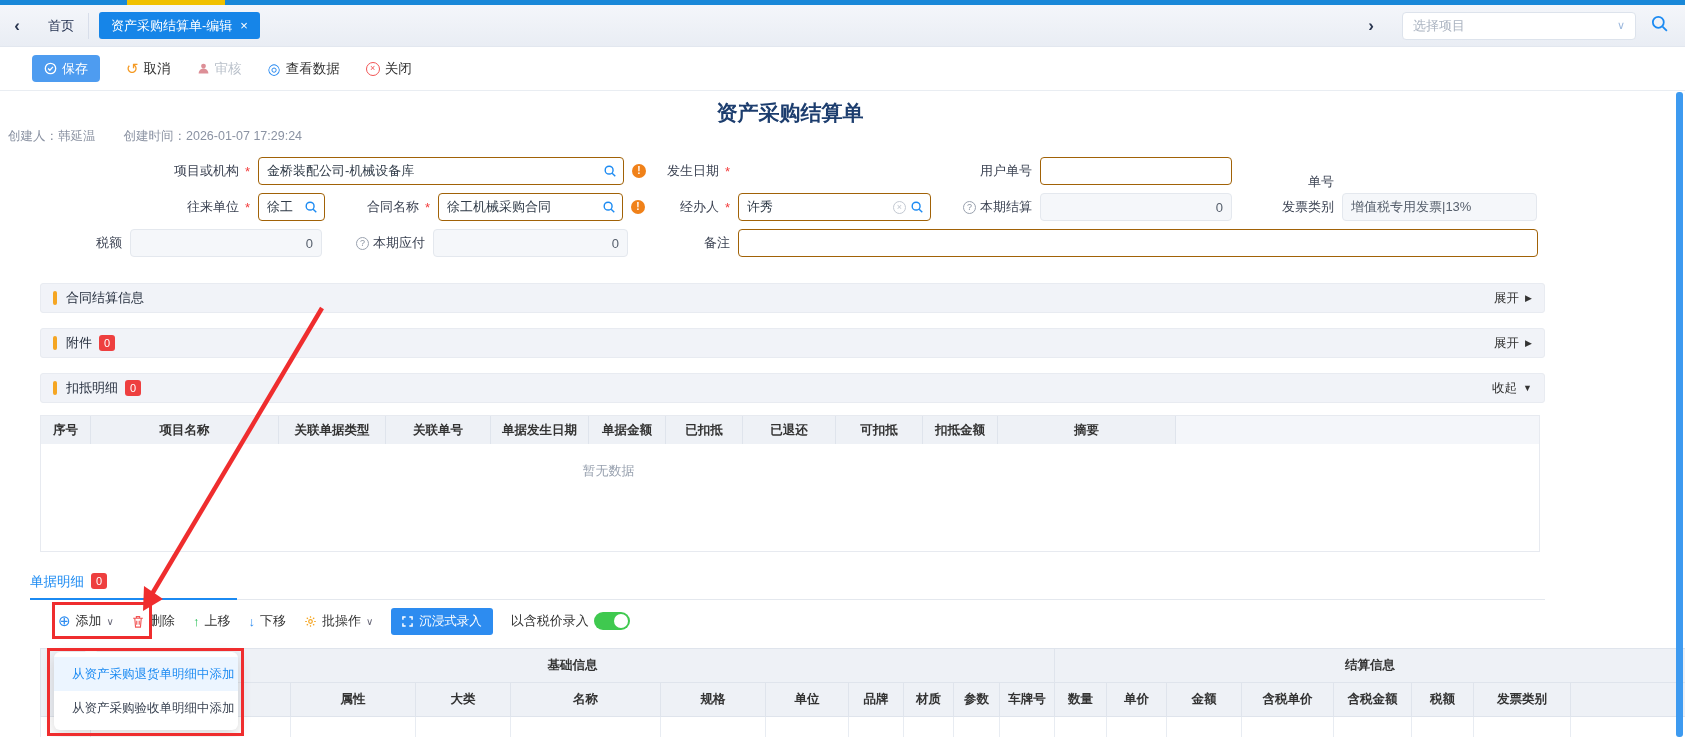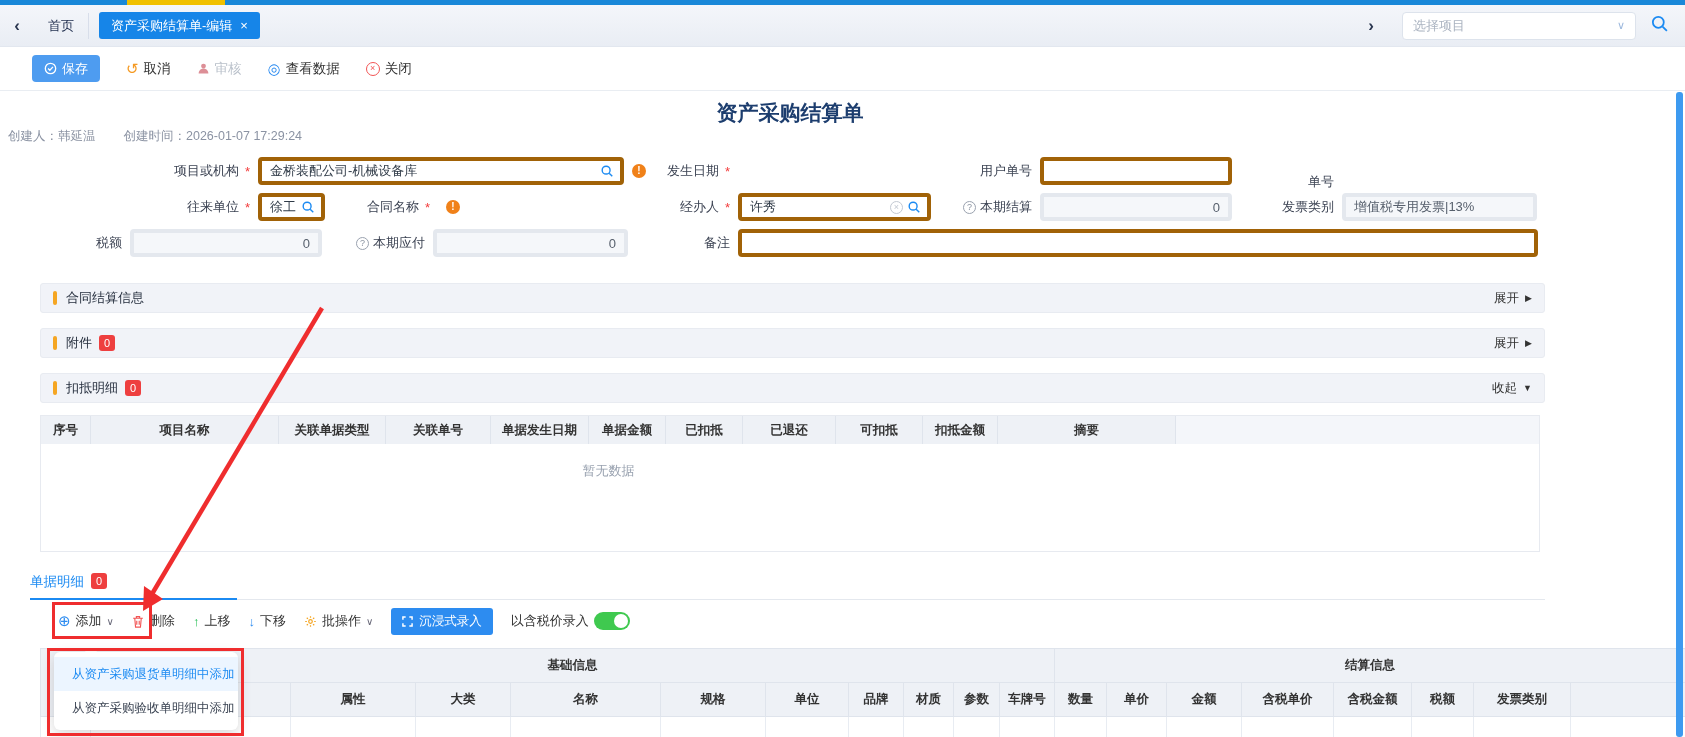--- a/index.html
+++ b/index.html
@@ -37,21 +37,21 @@
   .ic-warn{background:#f08119;color:#fff;font-weight:bold;width:14px;height:14px;font-size:10px}
   
   .doc-title{left:0;top:99px;width:1580px;text-align:center;font-size:21px;font-weight:bold;color:#1c3d6e}
   .doc-sub{left:8px;top:128px;width:1580px;text-align:left;font-size:12.5px;color:#8b93a3}
   .doc-sub .gap{display:inline-block;width:28px}
   
   .field{position:absolute;height:28px;display:flex;align-items:center}
   .flabel{text-align:right;padding-right:8px;font-size:13px;color:#3c4353;white-space:nowrap;
           display:flex;align-items:center;justify-content:flex-end;gap:4px}
   .req::after{content:"*";color:#f23c3c;margin-left:2px}
-  .input{position:relative;height:28px;border:4px solid #a16207;border-radius:4px;background:#fff;
+  .input{position:relative;height:28px;border:1px solid #a16207;border-radius:4px;background:#fff;
          display:flex;align-items:center;padding:0 8px;font-size:13px;color:#2f3a47}
   .input.ro{background:#f5f7fa;border-color:#e4e8ee;color:#57606d}
   .input.num{justify-content:flex-end}
   .in-icons{position:absolute;right:6px;display:flex;align-items:center;gap:4px}
   .after-icon{margin-left:8px}
   
   .sec{position:absolute;left:40px;width:1505px;height:30px;background:#f1f3f8;border:1px solid #e8ebf1;
        border-radius:3px;display:flex;align-items:center;padding:0 12px}
   .marker{width:4px;height:14px;border-radius:2px;background:#f5a623;margin-right:9px}
   .sec-title{font-size:13px;color:#262f3e}
@@ -202,20 +202,29 @@
       <span class="in-icons">
           <svg width="14" height="14" viewBox="0 0 16 16" stroke="#1b8af2" fill="none" stroke-width="1.6">
             <circle cx="7" cy="7" r="4.5"></circle>
             <path d="M10.5 10.5L14 14"></path>
           </svg>
         </span>
     </span>
   </div>
   <div class="field" style="left:320px;top:193px">
     <span class="flabel req" style="width:118px">合同名称</span>
+    <span class="input" style="width:185px">
+      <span>徐工机械采购合同</span>
+      <span class="in-icons">
+          <svg width="14" height="14" viewBox="0 0 16 16" stroke="#1b8af2" fill="none" stroke-width="1.6">
+            <circle cx="7" cy="7" r="4.5"></circle>
+            <path d="M10.5 10.5L14 14"></path>
+          </svg>
+        </span>
+    </span>
     <span class="circle-icon ic-warn after-icon">!</span>
   </div>
   <div class="field" style="left:640px;top:193px">
     <span class="flabel req" style="width:98px">经办人</span>
     <span class="input" style="width:193px">
       <span>许秀</span>
       <span class="in-icons">
         <span class="circle-icon ic-clear">×</span>
         <svg width="14" height="14" viewBox="0 0 16 16" stroke="#1b8af2" fill="none" stroke-width="1.6">
             <circle cx="7" cy="7" r="4.5"></circle>

